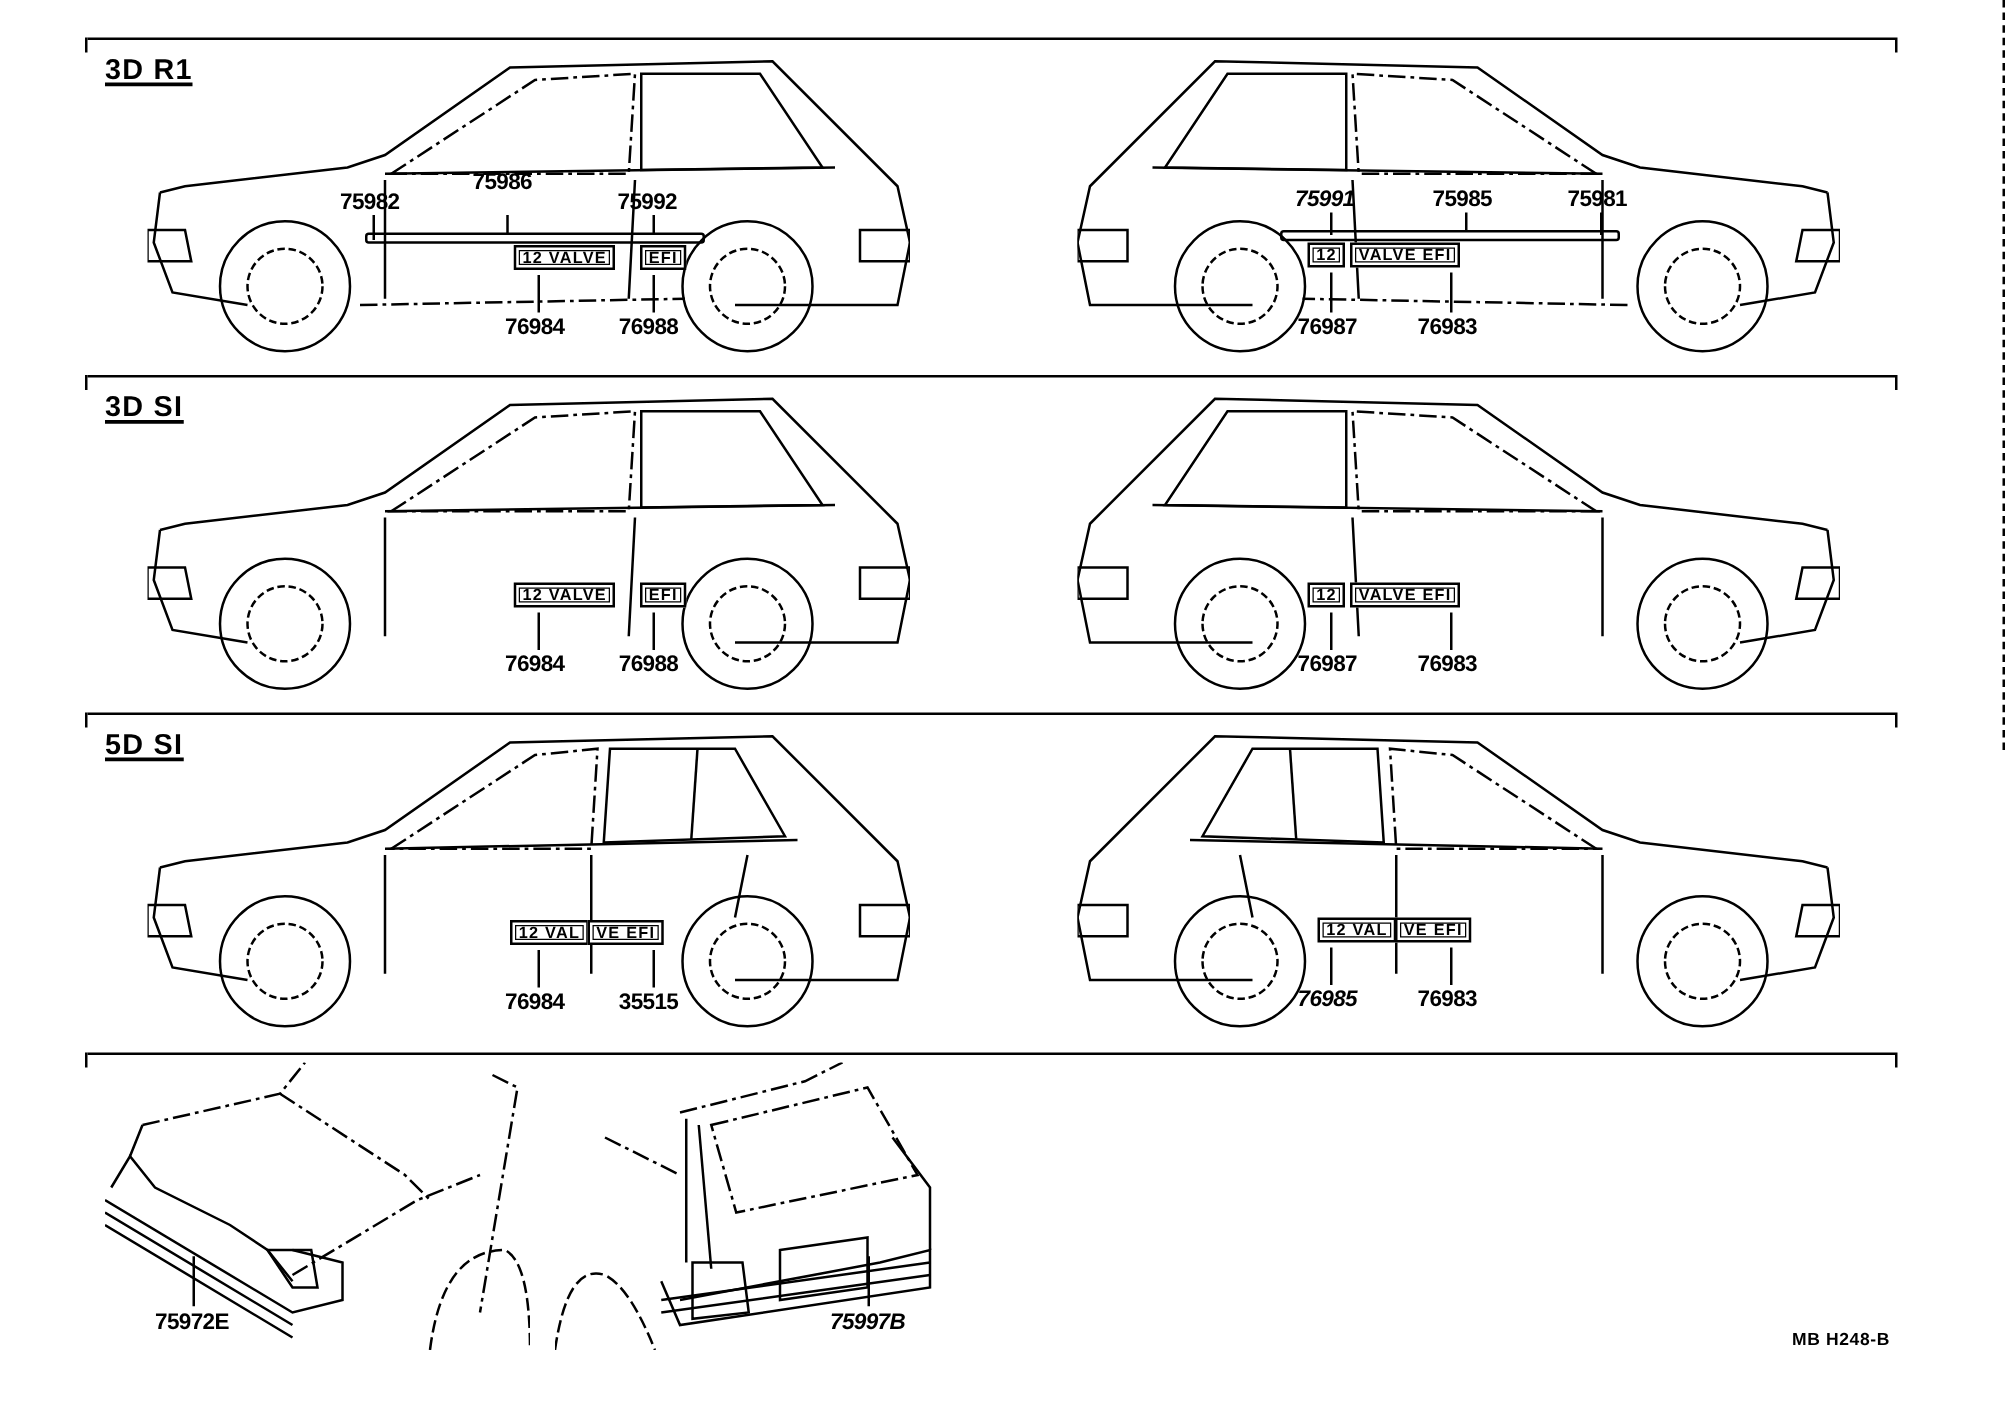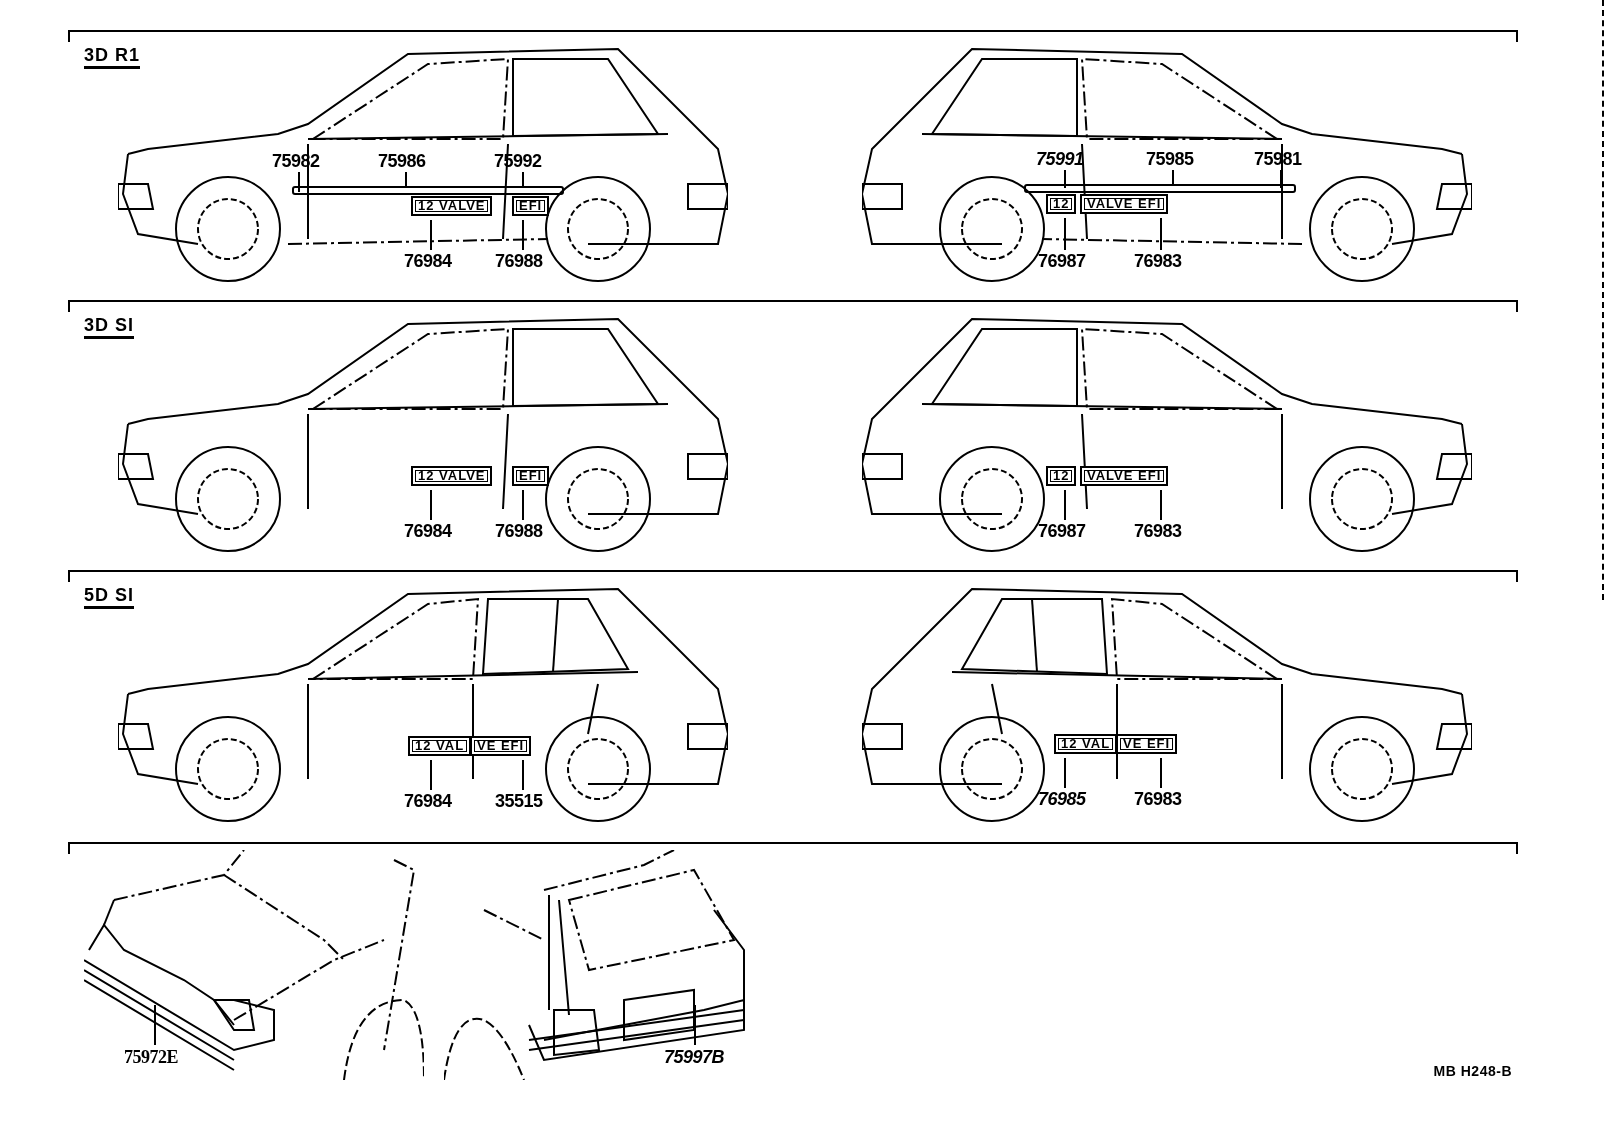--- a/index.html
+++ b/index.html
@@ -1,20 +1,20 @@
 <!DOCTYPE html>
 <html><head>
 <meta charset="utf-8">
 <style>
   html,body{margin:0;padding:0;background:#fff;}
   body{width:1608px;height:1130px;position:relative;overflow:hidden;font-family:"Liberation Sans",sans-serif;color:#000;}
   .section{position:absolute;left:70px;width:1446px;border-top:2px solid #000;}
   .section::before{content:"";position:absolute;left:-2px;top:-2px;width:2px;height:12px;background:#000;}
   .section::after{content:"";position:absolute;right:-2px;top:-2px;width:2px;height:12px;background:#000;}
-  .sec-title{position:absolute;left:14px;top:14px;font-weight:bold;font-size:18px;letter-spacing:1px;border-bottom:3px solid #000;line-height:19px;padding-bottom:1px;}
+  .sec-title{position:absolute;left:14px;top:14px;font-weight:bold;font-size:23px;letter-spacing:1px;border-bottom:3px solid #000;line-height:19px;padding-bottom:1px;}
   .car{position:absolute;}
   .car svg{display:block;}
   .pn{position:absolute;font-weight:bold;font-size:18px;letter-spacing:-0.5px;line-height:18px;}
   .emb{position:absolute;font-weight:bold;font-size:13px;letter-spacing:1px;border:2.5px solid #000;outline:1px solid #000;outline-offset:-5px;padding:1px 5px;line-height:14px;background:#fff;white-space:nowrap;}
   .lead{position:absolute;width:2px;background:#000;}
   .footer{position:absolute;right:96px;top:1063px;font-weight:bold;font-size:14px;letter-spacing:0.5px;}
   .edge{position:absolute;right:4px;top:0;height:600px;border-right:2px dashed #000;}
 </style>
 </head>
 <body>
@@ -162,21 +162,21 @@
     <path d="M85 175 L100 210 L300 180 L300 150 L260 160 L100 190"></path>
     <path d="M85 190 L300 160 M85 200 L300 170"></path>
     <path d="M110 160 L150 160 L155 200 L110 205 Z"></path>
     <path d="M40 60 L100 90" stroke-dasharray="14 4 3 4"></path>
     <path d="M0 230 Q10 160 40 170 Q60 180 80 230" stroke-dasharray="10 4"></path>
     <path d="M270 60 L300 100 L300 150"></path>
   </svg>
 </div>
 
 <div class="pn" style="left:272px;top:152px;">75982</div>
-<div class="pn" style="left:378px;top:152px;">75986</div>
+<div class="pn" style="left:378px;top:136px;">75986</div>
 <div class="pn" style="left:494px;top:152px;text-align:right;">75992</div>
 <div class="lead" style="left:298px;top:172px;height:20px;"></div>
 <div class="lead" style="left:405px;top:172px;height:15px;"></div>
 <div class="lead" style="left:522px;top:172px;height:15px;"></div>
 <div style="position:absolute;left:292px;top:186px;width:268px;height:5px;border:2px solid #000;border-radius:3px;"></div>
 <div class="emb" style="left:411px;top:196px;">12 VALVE</div>
 <div class="emb" style="left:512px;top:196px;">EFI</div>
 <div class="lead" style="left:430px;top:220px;height:30px;"></div>
 <div class="lead" style="left:522px;top:220px;height:30px;"></div>
 <div class="pn" style="left:404px;top:252px;">76984</div>
@@ -218,17 +218,17 @@
 <div class="pn" style="left:495px;top:792px;">35515</div>
 
 <div class="emb" style="left:1054px;top:734px;">12 VAL</div>
 <div class="emb" style="left:1116px;top:734px;">VE EFI</div>
 <div class="lead" style="left:1064px;top:758px;height:30px;"></div>
 <div class="lead" style="left:1160px;top:758px;height:30px;"></div>
 <div class="pn" style="left:1038px;top:790px;font-style:italic;">76985</div>
 <div class="pn" style="left:1134px;top:790px;">76983</div>
 
 <div class="lead" style="left:154px;top:1005px;height:40px;"></div>
-<div class="pn" style="left:124px;top:1048px;font-family:Liberation Serif, serif;">75972E</div>
+<div class="pn" style="left:124px;top:1048px;">75972E</div>
 <div class="lead" style="left:694px;top:1005px;height:40px;"></div>
 <div class="pn" style="left:664px;top:1048px;font-style:italic;">75997B</div>
 
 <div class="footer">MB  H248-B</div>
 
 </body></html>

